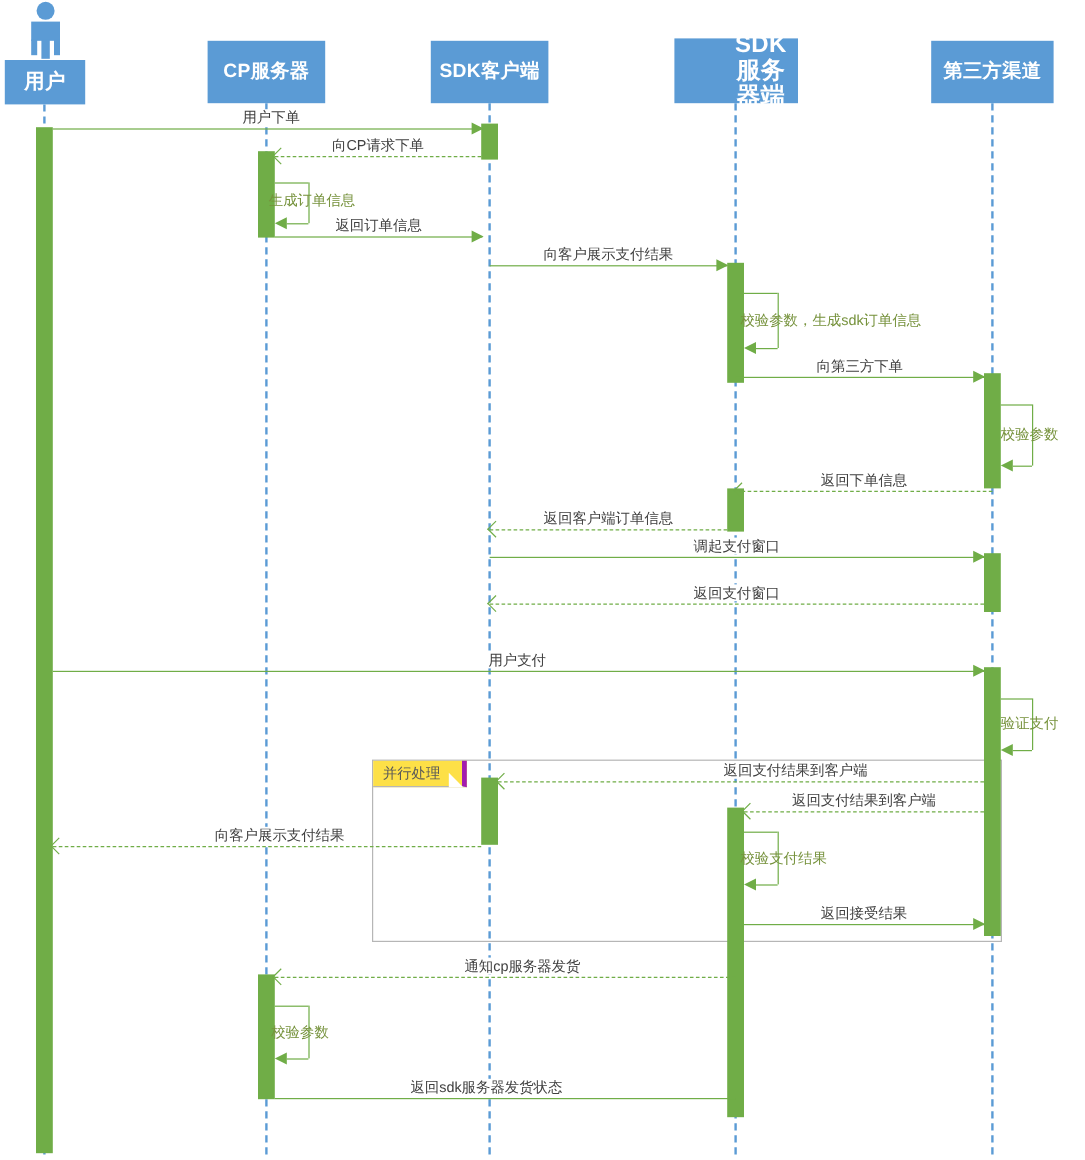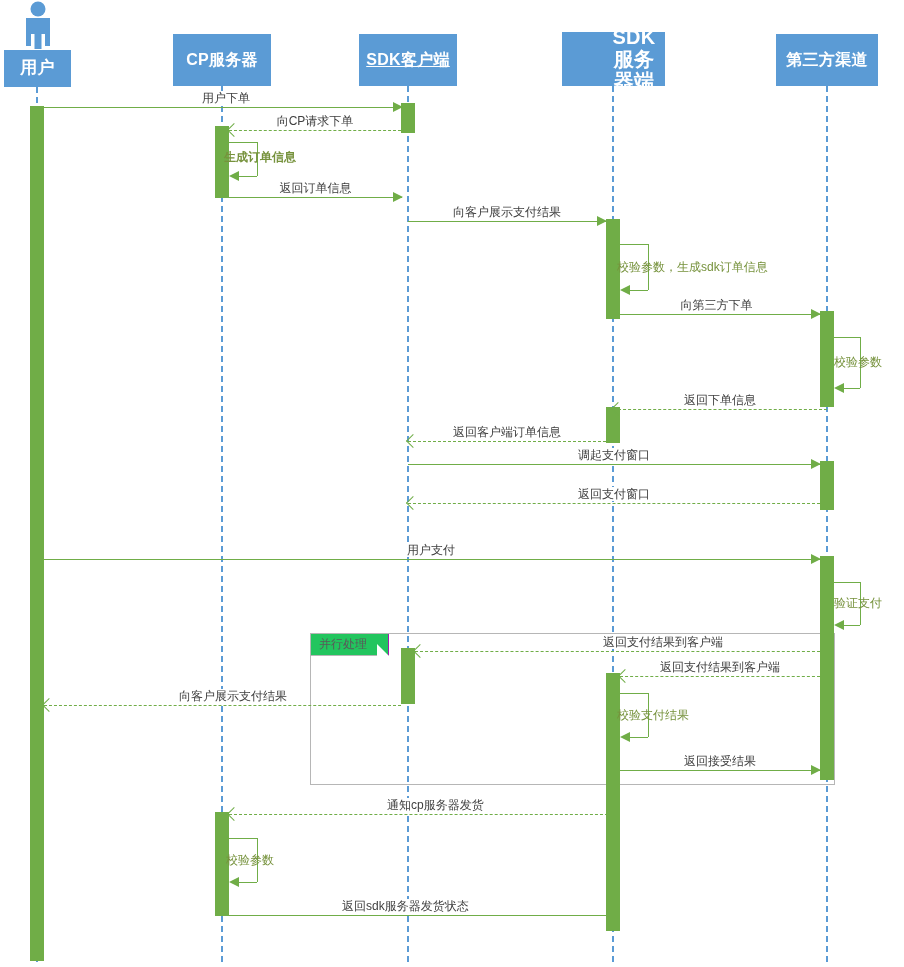--- a/index.html
+++ b/index.html
@@ -64,22 +64,22 @@
     position:absolute;color:#76923c;font-size:12px;white-space:nowrap;line-height:14px;
   }
 
   
   .frag{
     position:absolute;box-sizing:border-box;
     border:1px solid #b6b6b6;background:transparent;
   }
   .frag .tab{
     position:absolute;left:0;top:0;box-sizing:border-box;
-    border-right:1px solid #a21caf;border-bottom:1px solid #b6b6b6;
-    background:#22c55e;
+    border-right:4px solid #a21caf;border-bottom:1px solid #b6b6b6;
+    background:#fde047;
     font-size:12px;color:#595959;
     display:flex;align-items:center;padding-left:8px;
   }
   .frag .tab::after{
     content:"";position:absolute;right:-1px;bottom:-1px;
     width:0;height:0;border-bottom:12px solid #ffffff;border-right:12px solid transparent;
   }
 </style>
 </head>
 <body>
@@ -99,21 +99,21 @@
   <div class="lifeline" style="left:407px;top:86px;height:876px;"></div>
   <div class="lifeline" style="left:612px;top:86px;height:876px;"></div>
   <div class="lifeline" style="left:826px;top:86px;height:876px;"></div>
 
   <div class="pbox" style="left:4px;top:50px;width:67px;height:37px;font-size:17px;">
     <span>用户</span>
   </div>
   <div class="pbox" style="left:173px;top:34px;width:98px;height:52px;font-size:16px;">
     <span>CP服务器</span>
   </div>
-  <div class="pbox" style="left:359px;top:34px;width:98px;height:52px;font-size:16px;text-decoration:underline;">
+  <div class="pbox" style="left:359px;top:34px;width:98px;height:52px;font-size:16px;">
     <span>SDK客户端</span>
   </div>
   <div class="pbox" style="left:562px;top:32px;width:103px;height:54px;font-size:20px;padding-left:41px;">
     <span>SDK服务器端</span>
   </div>
   <div class="pbox" style="left:776px;top:34px;width:102px;height:52px;font-size:16px;">
     <span>第三方渠道</span>
   </div>
 
   <div class="frag" style="left:310px;top:633px;width:525px;height:152px;">
@@ -223,21 +223,21 @@
     <div class="head"></div>
     <div class="label" style="left:155px;transform:none;">通知cp服务器发货</div>
   </div>
 
   <div class="msg right" style="left:229px;top:915px;width:384px;">
     <div class="line"></div>
 
     <div class="label" style="left:110px;transform:none;">返回sdk服务器发货状态</div>
   </div>
 
-  <div class="self" style="left:229px;top:142px;width:60px;height:40px;font-weight:bold;">
+  <div class="self" style="left:229px;top:152px;width:60px;height:40px;">
     <div class="top" style="left:0;top:0;width:28px;"></div>
     <div class="side" style="left:28px;top:0;height:34px;"></div>
     <div class="bot" style="left:10px;top:34px;width:18px;"></div>
     <div class="head" style="left:0;top:29px;"></div>
     <div class="label" style="left:-5px;top:8px;">生成订单信息</div>
   </div>
 
   <div class="self" style="left:620px;top:244px;width:60px;height:50px;">
     <div class="top" style="left:0;top:0;width:28px;"></div>
     <div class="side" style="left:28px;top:0;height:46px;"></div>

